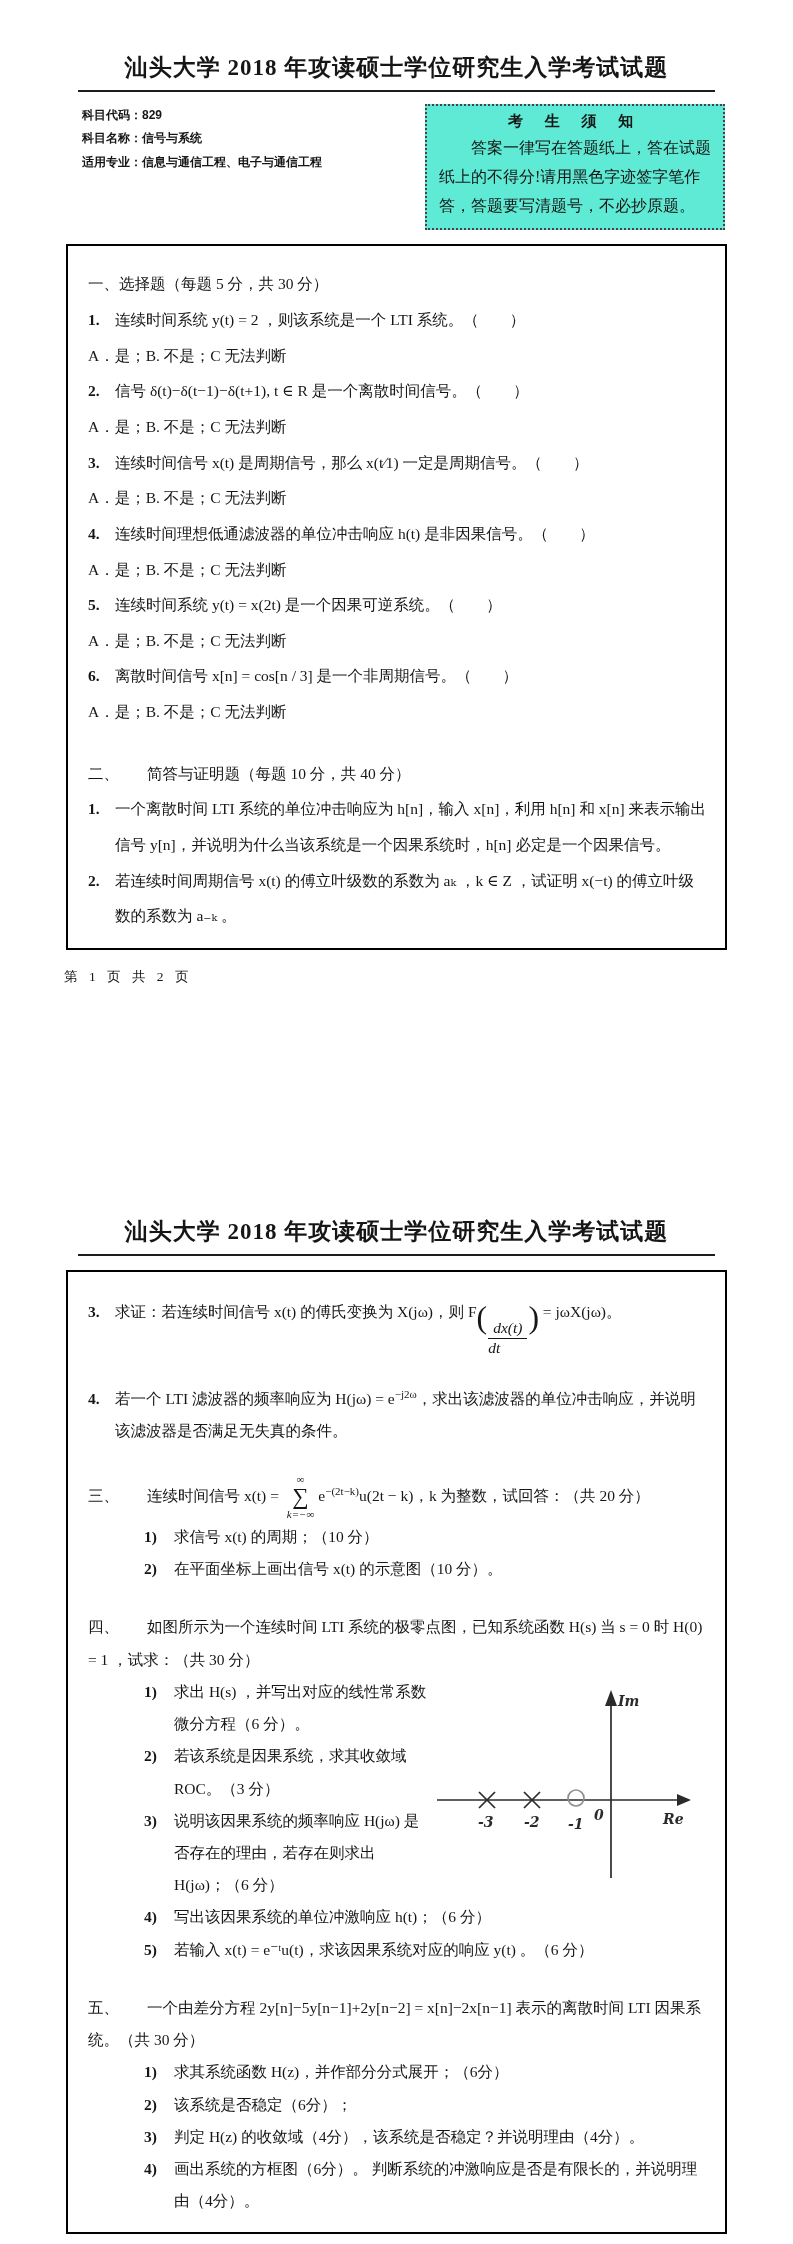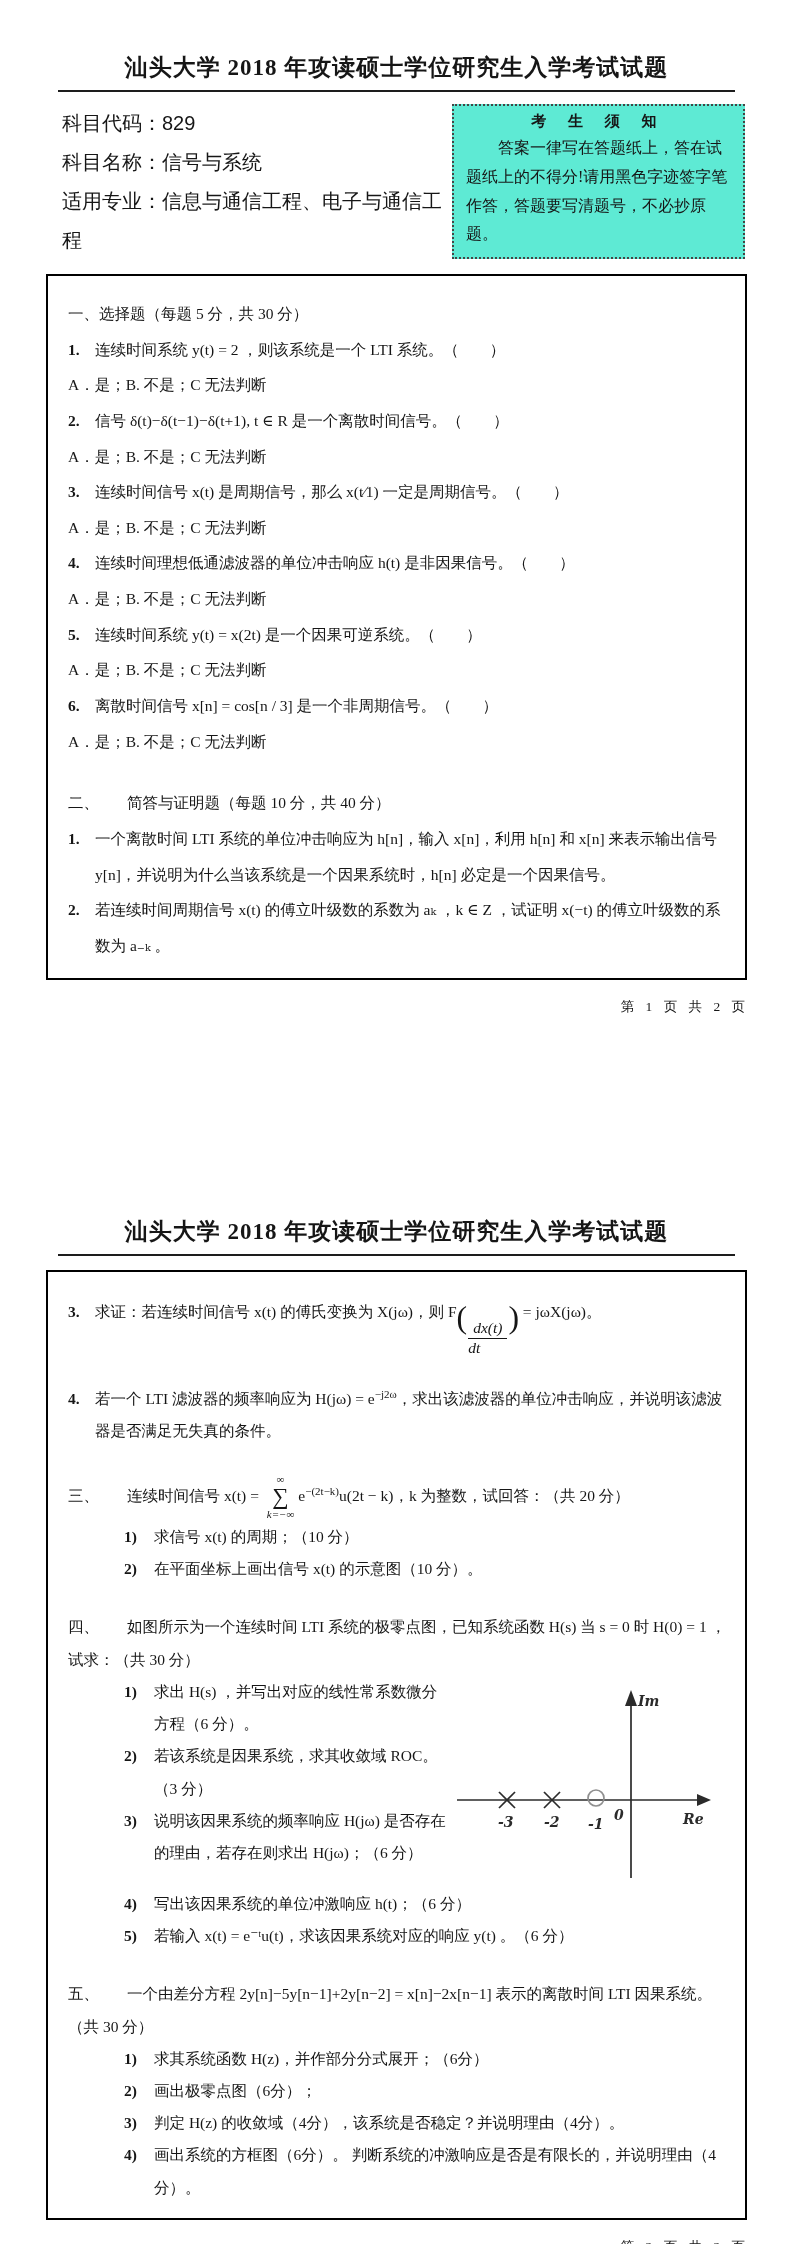--- a/index.html
+++ b/index.html
@@ -4,28 +4,28 @@
 <style>
   html,body{margin:0;padding:0}
   body{
     width:793px;height:2244px;background:#ffffff;color:#161616;
     font-family:"Liberation Serif","DejaVu Serif",serif;
     position:relative;overflow:hidden;
   }
   .page{position:absolute;left:0;width:793px}
   #p1{top:52px}
   #p2{top:1216px}
-  .inner{padding:0 44px}
+  .inner{padding:0 64px}
 
   h1.title{
     font-size:23px;font-weight:700;text-align:center;letter-spacing:1px;
     margin:0 14px 0 14px;padding-bottom:7px;border-bottom:2px solid #1d1d1d;
   }
   .head-row{display:flex;justify-content:space-between;align-items:flex-start;margin:12px 4px 0 18px}
-  .meta{font-family:"Liberation Sans","DejaVu Sans",sans-serif;font-weight:400;font-size:20px;line-height:1.95}
+  .meta{font-family:"Liberation Sans","DejaVu Sans",sans-serif;font-weight:700;font-size:12px;line-height:1.95}
   .notice{width:300px;border:2px dotted #444;padding:6px 12px 8px 12px;box-sizing:border-box;background:#5eead4}
   .notice-title{text-align:center;font-size:15px;font-weight:700;letter-spacing:9px;margin-bottom:3px}
   .notice-body{font-size:16px;line-height:1.8;text-indent:2em}
 
   .qbox{border:2.5px solid #000;margin:14px 2px 0 2px;padding:18px 16px 14px 20px;font-size:15.5px}
   #p1 .qbox{line-height:2.3}
   #p2 .qbox{line-height:2.08;padding-top:24px}
 
   .sec-head{margin-top:2px}
   .sec-head .secnum{margin-right:28px}
@@ -50,21 +50,21 @@
   sup.e{font-size:11px;line-height:0}
 
   .fig-row{display:flex;align-items:flex-start}
   .fig-row .subitems{flex:1}
   .pz{flex:0 0 282px;margin-top:4px}
   .pz line,.pz polyline{stroke:#2b2b2b;stroke-width:1.7;fill:none}
   .pz .zero{stroke:#8f8f8f;fill:none;stroke-width:1.7}
   .pz polygon{fill:#2b2b2b}
   .pz text{font-family:"DejaVu Serif","Liberation Serif",serif;font-style:italic;font-size:14px;fill:#2b2b2b;font-weight:700}
 
-  .pfooter{text-align:right;font-size:13.5px;letter-spacing:4px;margin-top:18px}
+  .pfooter{text-align:left;font-size:13.5px;letter-spacing:4px;margin-top:18px}
 </style>
 </head>
 <body>
 
 <section class="page" id="p1">
   <div class="inner">
     <h1 class="title">汕头大学 2018 年攻读硕士学位研究生入学考试试题</h1>
 
     <div class="head-row">
       <div class="meta">
@@ -231,21 +231,21 @@
         <span class="secnum">五、</span><span>一个由差分方程  2y[n]−5y[n−1]+2y[n−2] = x[n]−2x[n−1] 表示的离散时间 LTI 因果系统。（共 30 分）</span>
       </div>
 
       <div class="subitems">
         <div class="q">
           <span class="qnum">1)</span>
           <span class="qtext">求其系统函数 H(z)，并作部分分式展开；（6分）</span>
         </div>
         <div class="q">
           <span class="qnum">2)</span>
-          <span class="qtext">画出极零点图（6分）；</span>
+          <span class="qtext">该系统是否稳定（6分）；</span>
         </div>
         <div class="q">
           <span class="qnum">3)</span>
           <span class="qtext">判定 H(z) 的收敛域（4分），该系统是否稳定？并说明理由（4分）。</span>
         </div>
         <div class="q">
           <span class="qnum">4)</span>
           <span class="qtext">画出系统的方框图（6分）。 判断系统的冲激响应是否是有限长的，并说明理由（4分）。</span>
         </div>
       </div>

